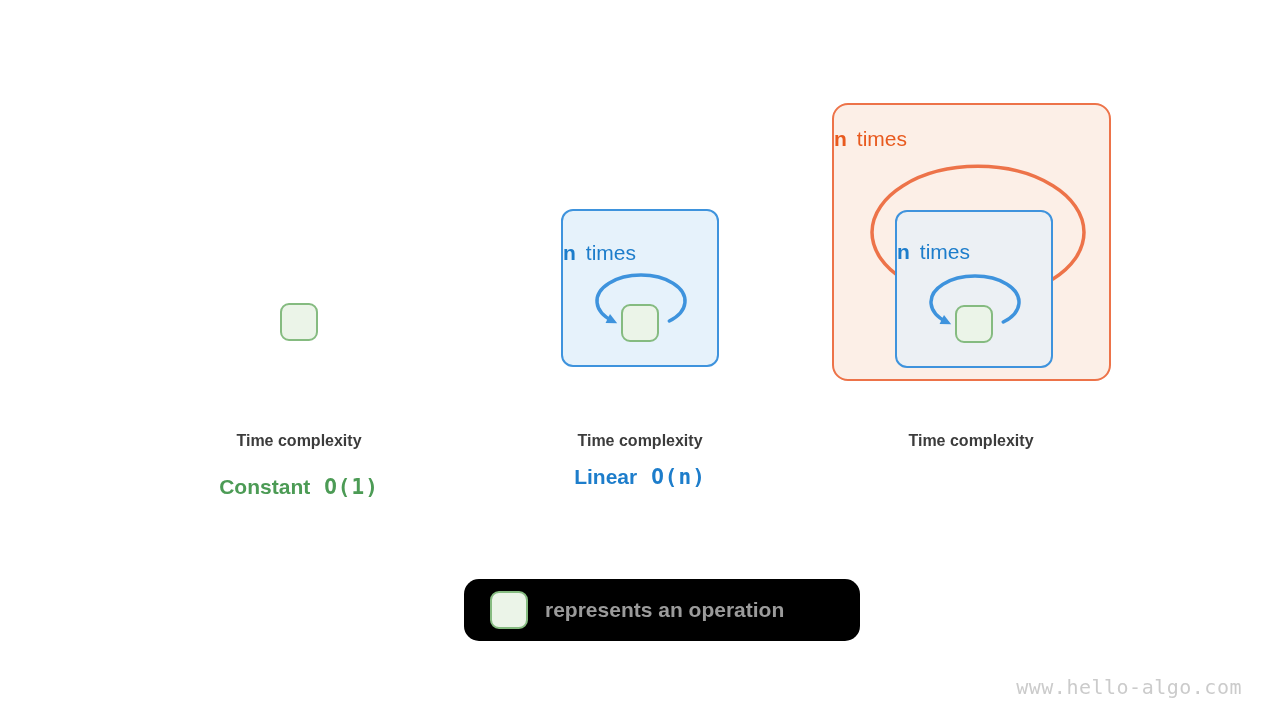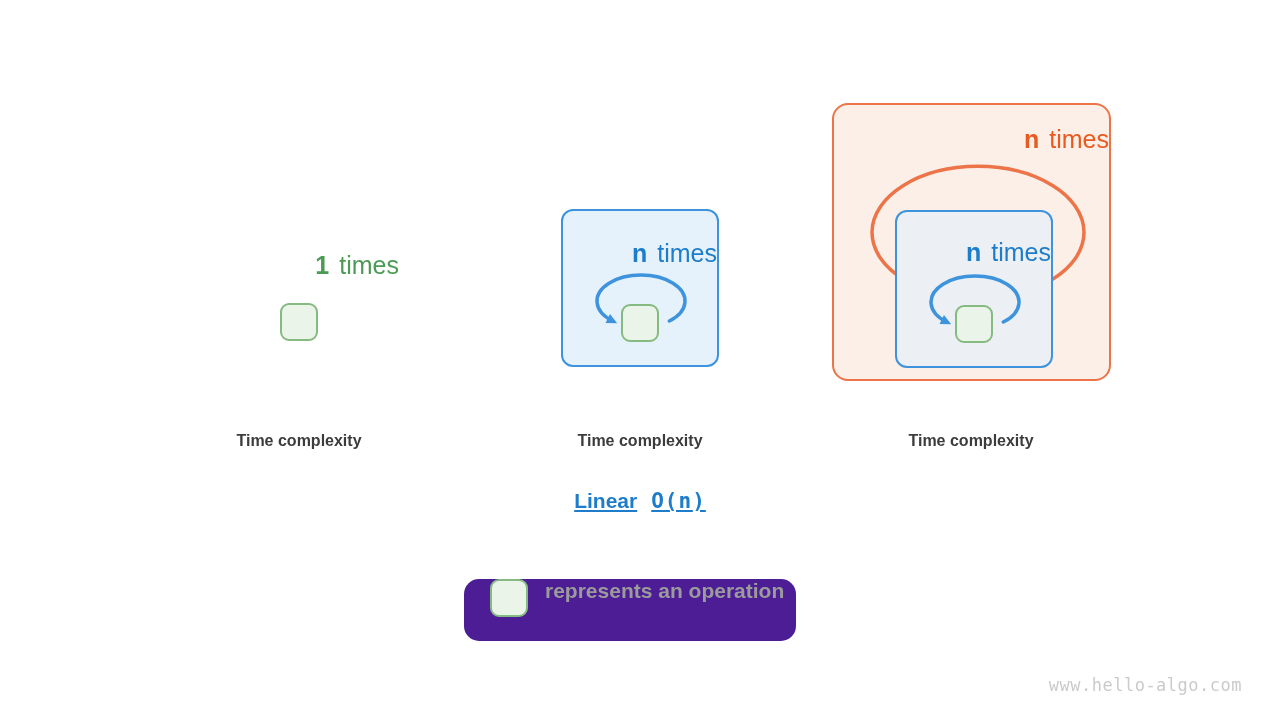--- a/index.html
+++ b/index.html
@@ -4,22 +4,22 @@
 <style>
   html,body{margin:0;padding:0;background:#ffffff;}
   .stage{
     position:relative;width:1280px;height:720px;overflow:hidden;background:#ffffff;
     font-family:"Liberation Sans","DejaVu Sans",sans-serif;
   }
   .abs{position:absolute;}
 
   
   .count-label{
-    position:absolute;width:100%;left:0;text-align:right;
-    font-size:25px;line-height:30px;white-space:nowrap;
+    position:absolute;width:100%;left:0;text-align:left;
+    font-size:21px;line-height:30px;white-space:nowrap;
   }
   .count-label .b{font-weight:bold;margin-right:10px;}
   .green-t{color:#4C9B55;}
   .blue-t{color:#1D7DCB;}
   .orange-t{color:#E85A1F;}
 
   
   .op-box{
     position:absolute;width:38px;height:38px;box-sizing:border-box;
     border:2px solid #85BB80;border-radius:9px;background:#EBF4E8;
@@ -46,43 +46,40 @@
   .sec-value{
     position:absolute;width:320px;text-align:center;
     font-size:21px;font-weight:bold;line-height:26px;white-space:nowrap;
   }
   .sec-value .name{margin-right:14px;}
   .sec-value .bigO{font-family:"DejaVu Sans Mono","Liberation Mono",monospace;font-weight:bold;letter-spacing:1px;}
   .sec-value sup{font-size:13px;line-height:0;vertical-align:6px;}
 
   
   .legend{
-    position:absolute;left:464px;top:579px;width:332px;height:62px;
-    background:#4c1d95;border-radius:15px;display:flex;
+    position:absolute;left:464px;top:579px;width:396px;height:62px;
+    background:#000000;border-radius:15px;display:flex;align-items:center;
   }
   .legend .op-box{position:static;margin-left:26px;flex:0 0 auto;}
   .legend-text{
     margin-left:17px;font-size:21px;font-weight:bold;color:#9B9B9B;white-space:nowrap;
   }
 
   .watermark{
     position:absolute;right:38px;top:675px;
     font-family:"DejaVu Sans Mono","Liberation Mono",monospace;
-    font-size:17px;color:#CBCBCB;letter-spacing:0.5px;white-space:nowrap;
+    font-size:20px;color:#CBCBCB;letter-spacing:0.5px;white-space:nowrap;
   }
 </style>
 </head>
 <body>
 
 <div class="stage">
 
   <div class="abs" style="left:199px;top:0;width:200px;height:0;"></div>
-  <div class="count-label green-t" style="left:199px;top:250px;width:200px;">
-    <span class="b">1</span><span>times</span>
-  </div>
   <div class="op-box" style="left:280px;top:303px;"></div>
 
   <div class="loop-box blue-fill" style="left:561px;top:209px;width:158px;height:158px;">
     <div class="count-label blue-t" style="top:27px;">
       <span class="b">n</span><span>times</span>
     </div>
     <svg class="loop-svg" width="158" height="158" viewBox="0 0 158 158">
       <defs>
         <marker id="arrowB1" markerUnits="userSpaceOnUse" markerWidth="13" markerHeight="13" refX="7" refY="6.5" orient="auto">
           <path d="M1.5 1.5 L12 6.5 L1.5 11.5 Z" fill="#3E93DD"></path>
@@ -116,23 +113,26 @@
             <path d="M1.5 1.5 L12 6.5 L1.5 11.5 Z" fill="#3E93DD"></path>
           </marker>
         </defs>
         <path d="M 106.3 110 A 44 26 0 1 0 49.7 110" fill="none" stroke="#3E93DD" stroke-width="3.5" stroke-linecap="round" marker-end="url(#arrowB2)"></path>
       </svg>
       <div class="op-box" style="left:58px;top:93px;"></div>
     </div>
   </div>
 
   <div class="sec-title" style="left:139px;top:428px;">Time complexity</div>
+  <div class="sec-value green-t" style="left:139px;top:474px;">
+    <span class="name">Constant</span><span class="bigO"><span>O(1</span><sup></sup><span>)</span></span>
+  </div>
 
   <div class="sec-title" style="left:480px;top:428px;">Time complexity</div>
-  <div class="sec-value blue-t" style="left:480px;top:488px;text-decoration:underline;">
+  <div class="sec-value blue-t" style="left:480px;top:464px;">
     <span class="name">Linear</span><span class="bigO"><span>O(n</span><sup></sup><span>)</span></span>
   </div>
 
   <div class="sec-title" style="left:811px;top:428px;">Time complexity</div>
 
   <div class="legend">
     <div class="op-box"></div>
     <div class="legend-text">represents an operation</div>
   </div>
 

